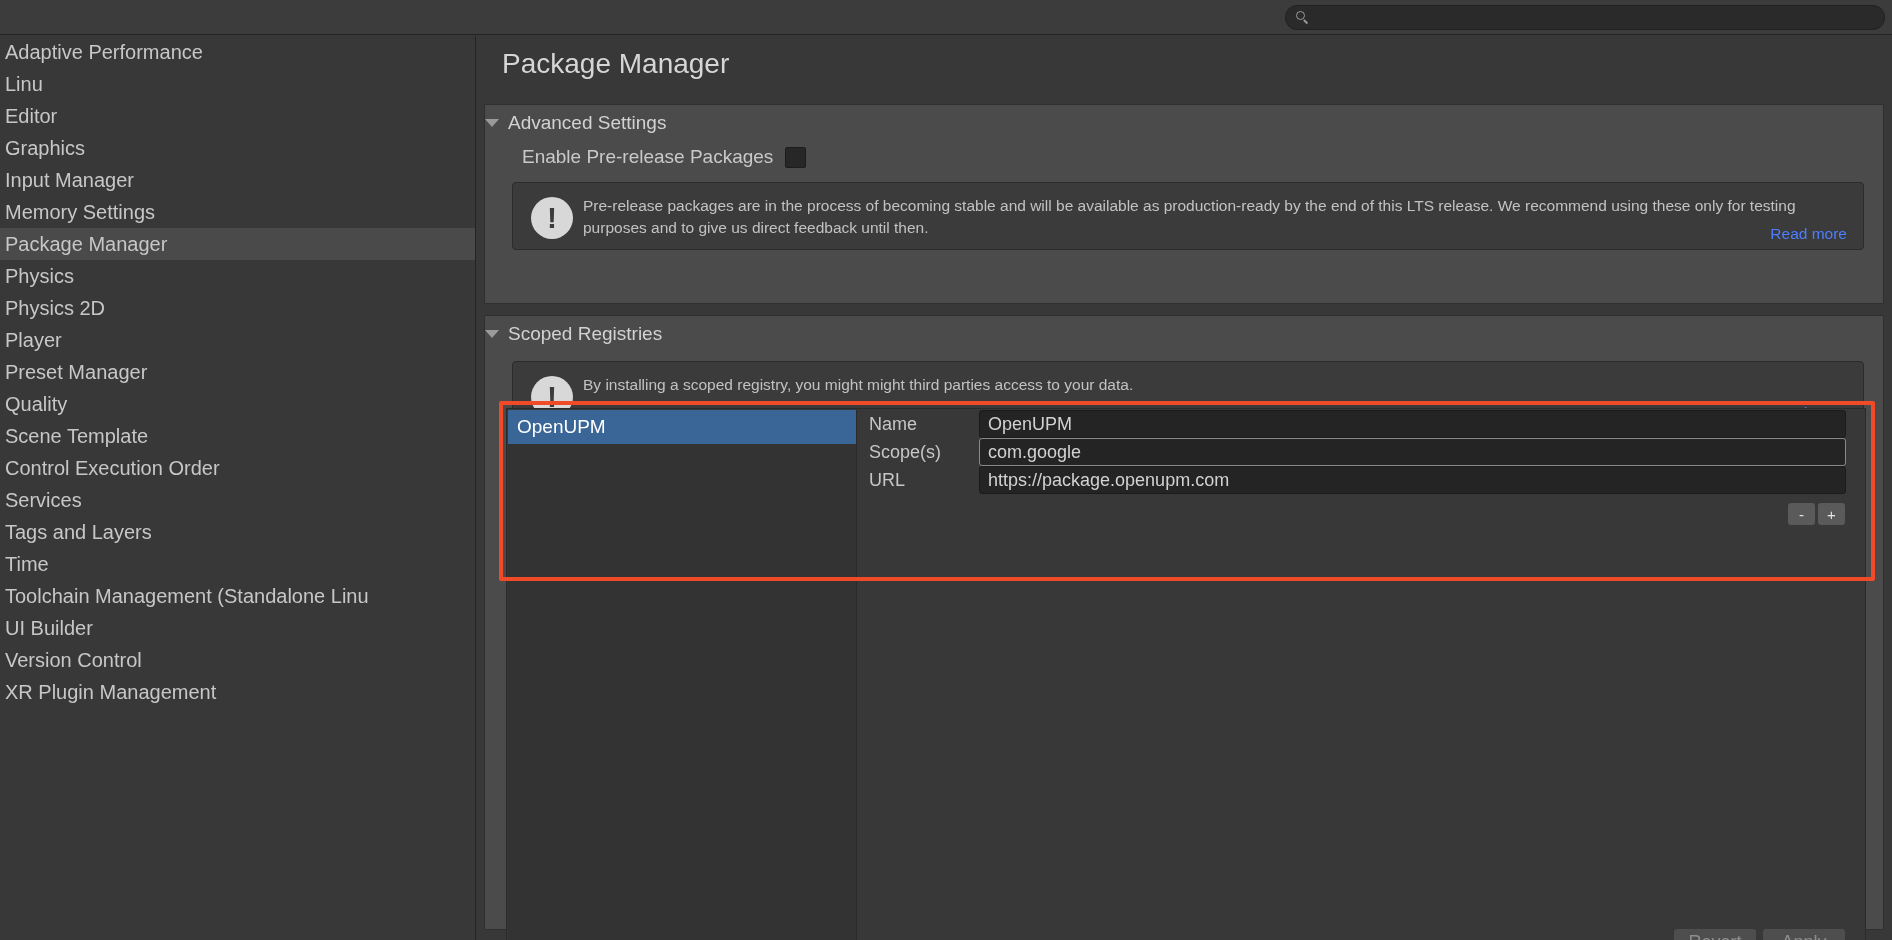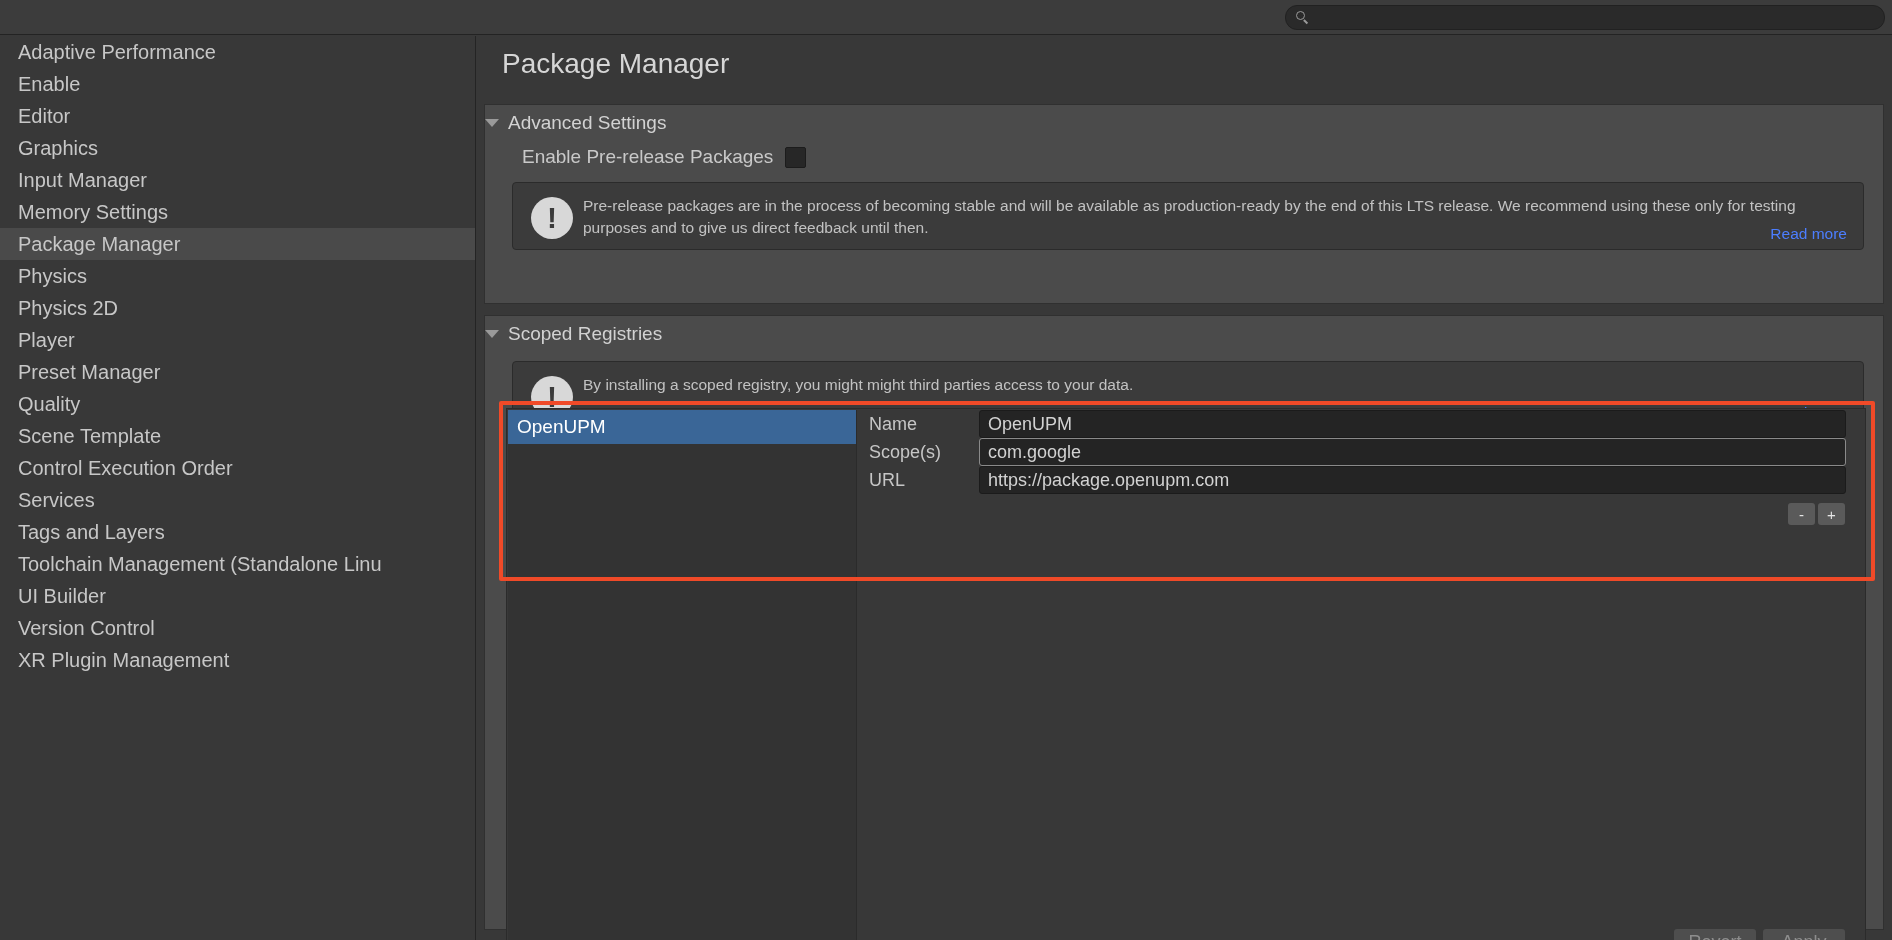--- a/index.html
+++ b/index.html
@@ -36,21 +36,21 @@
     color:#c9c9c9; font-family:"Liberation Sans", sans-serif; font-size:13px;
   }
   .search-input::placeholder { color:#6e6e6e; }
 
   
   .sidebar {
     position:absolute; left:0; top:36px; width:476px; height:904px;
     background:#383838; border-right:1px solid #242424; overflow:hidden;
   }
   .side-item {
-    height:32px; line-height:32px; padding-left:18px;
+    height:32px; line-height:32px; padding-left:5px;
     font-size:20px; color:#c7c7c7; white-space:nowrap; overflow:hidden;
   }
   .side-item.selected { background:#4a4a4a; }
 
   
   .main { position:absolute; left:477px; top:36px; width:1415px; height:904px; background:#383838; }
   .page-title {
     position:absolute; left:25px; top:12px; font-size:28px; color:#d6d6d6;
   }
 
@@ -150,35 +150,36 @@
       <span class="search-icon">
           <i></i>
           <b></b>
         </span>
       <input class="search-input" type="text" value="" placeholder="" style="">
     </div>
   </div>
 
   <div class="sidebar" id="sidebar">
       <div class="side-item"><span>Adaptive Performance</span></div>
-      <div class="side-item"><span>Enable</span></div>
+      <div class="side-item"><span>Linu</span></div>
       <div class="side-item"><span>Editor</span></div>
       <div class="side-item"><span>Graphics</span></div>
       <div class="side-item"><span>Input Manager</span></div>
       <div class="side-item"><span>Memory Settings</span></div>
       <div class="side-item selected"><span>Package Manager</span></div>
       <div class="side-item"><span>Physics</span></div>
       <div class="side-item"><span>Physics 2D</span></div>
       <div class="side-item"><span>Player</span></div>
       <div class="side-item"><span>Preset Manager</span></div>
       <div class="side-item"><span>Quality</span></div>
       <div class="side-item"><span>Scene Template</span></div>
       <div class="side-item"><span>Control Execution Order</span></div>
       <div class="side-item"><span>Services</span></div>
       <div class="side-item"><span>Tags and Layers</span></div>
+      <div class="side-item"><span>Time</span></div>
       <div class="side-item"><span>Toolchain Management (Standalone Linu</span></div>
       <div class="side-item"><span>UI Builder</span></div>
       <div class="side-item"><span>Version Control</span></div>
       <div class="side-item"><span>XR Plugin Management</span></div>
     </div>
 
   <div class="main">
     <div class="page-title">Package Manager</div>
 
     <div class="section" id="adv-section">

